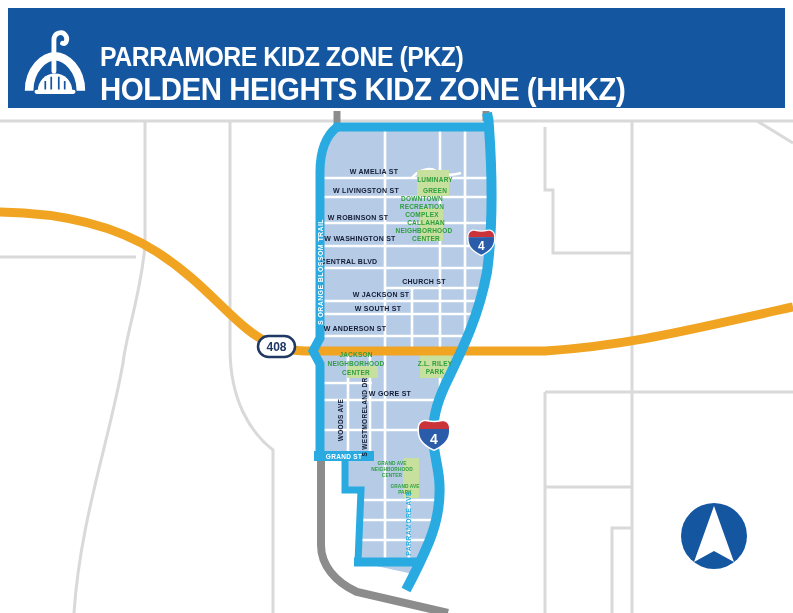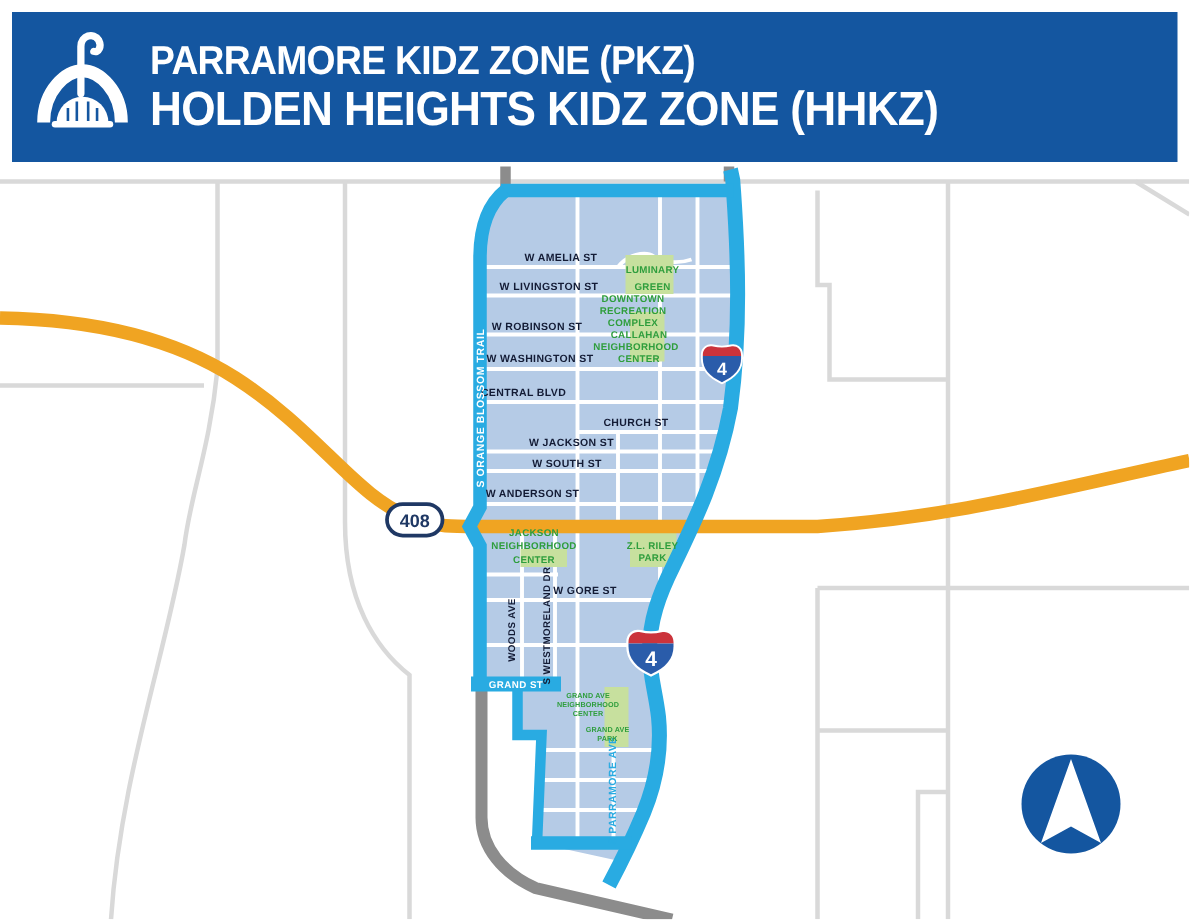--- a/index.html
+++ b/index.html
@@ -1,19 +1,19 @@
 <!DOCTYPE html>
 <html><head>
 <meta charset="utf-8">
 <style>
   html,body{margin:0;padding:0;background:#fff;}
   .stage{position:relative;width:793px;height:613px;background:#fff;overflow:hidden;
          font-family:"Liberation Sans",sans-serif;}
   .banner{position:absolute;left:8px;top:8px;width:777px;height:100px;background:#1456a0;
-          display:flex;align-items:center;box-sizing:border-box;padding-left:16px;}
+          display:flex;align-items:flex-end;box-sizing:border-box;padding-left:16px;}
   .banner .logo{flex:0 0 auto;}
   .titles{margin-left:14px;color:#fff;font-weight:bold;transform:scaleX(.92);transform-origin:left center;}
   .titles .l1{font-size:27px;letter-spacing:-0.5px;line-height:1.12;white-space:nowrap;}
   .titles .l2{font-size:32px;letter-spacing:-0.5px;line-height:1.12;white-space:nowrap;}
   svg text{font-family:"Liberation Sans",sans-serif;}
   .street{font-size:7px;font-weight:bold;fill:#131b35;letter-spacing:.25px;}
   .street-w{font-size:6.5px;font-weight:bold;fill:#ffffff;letter-spacing:.3px;}
   .vstreet{font-size:6.5px;font-weight:bold;fill:#131b35;letter-spacing:.3px;}
   .vstreet-w{font-size:7px;font-weight:bold;fill:#ffffff;letter-spacing:.4px;}
   .vstreet-b{font-size:7px;font-weight:bold;fill:#29abe2;letter-spacing:.3px;}

